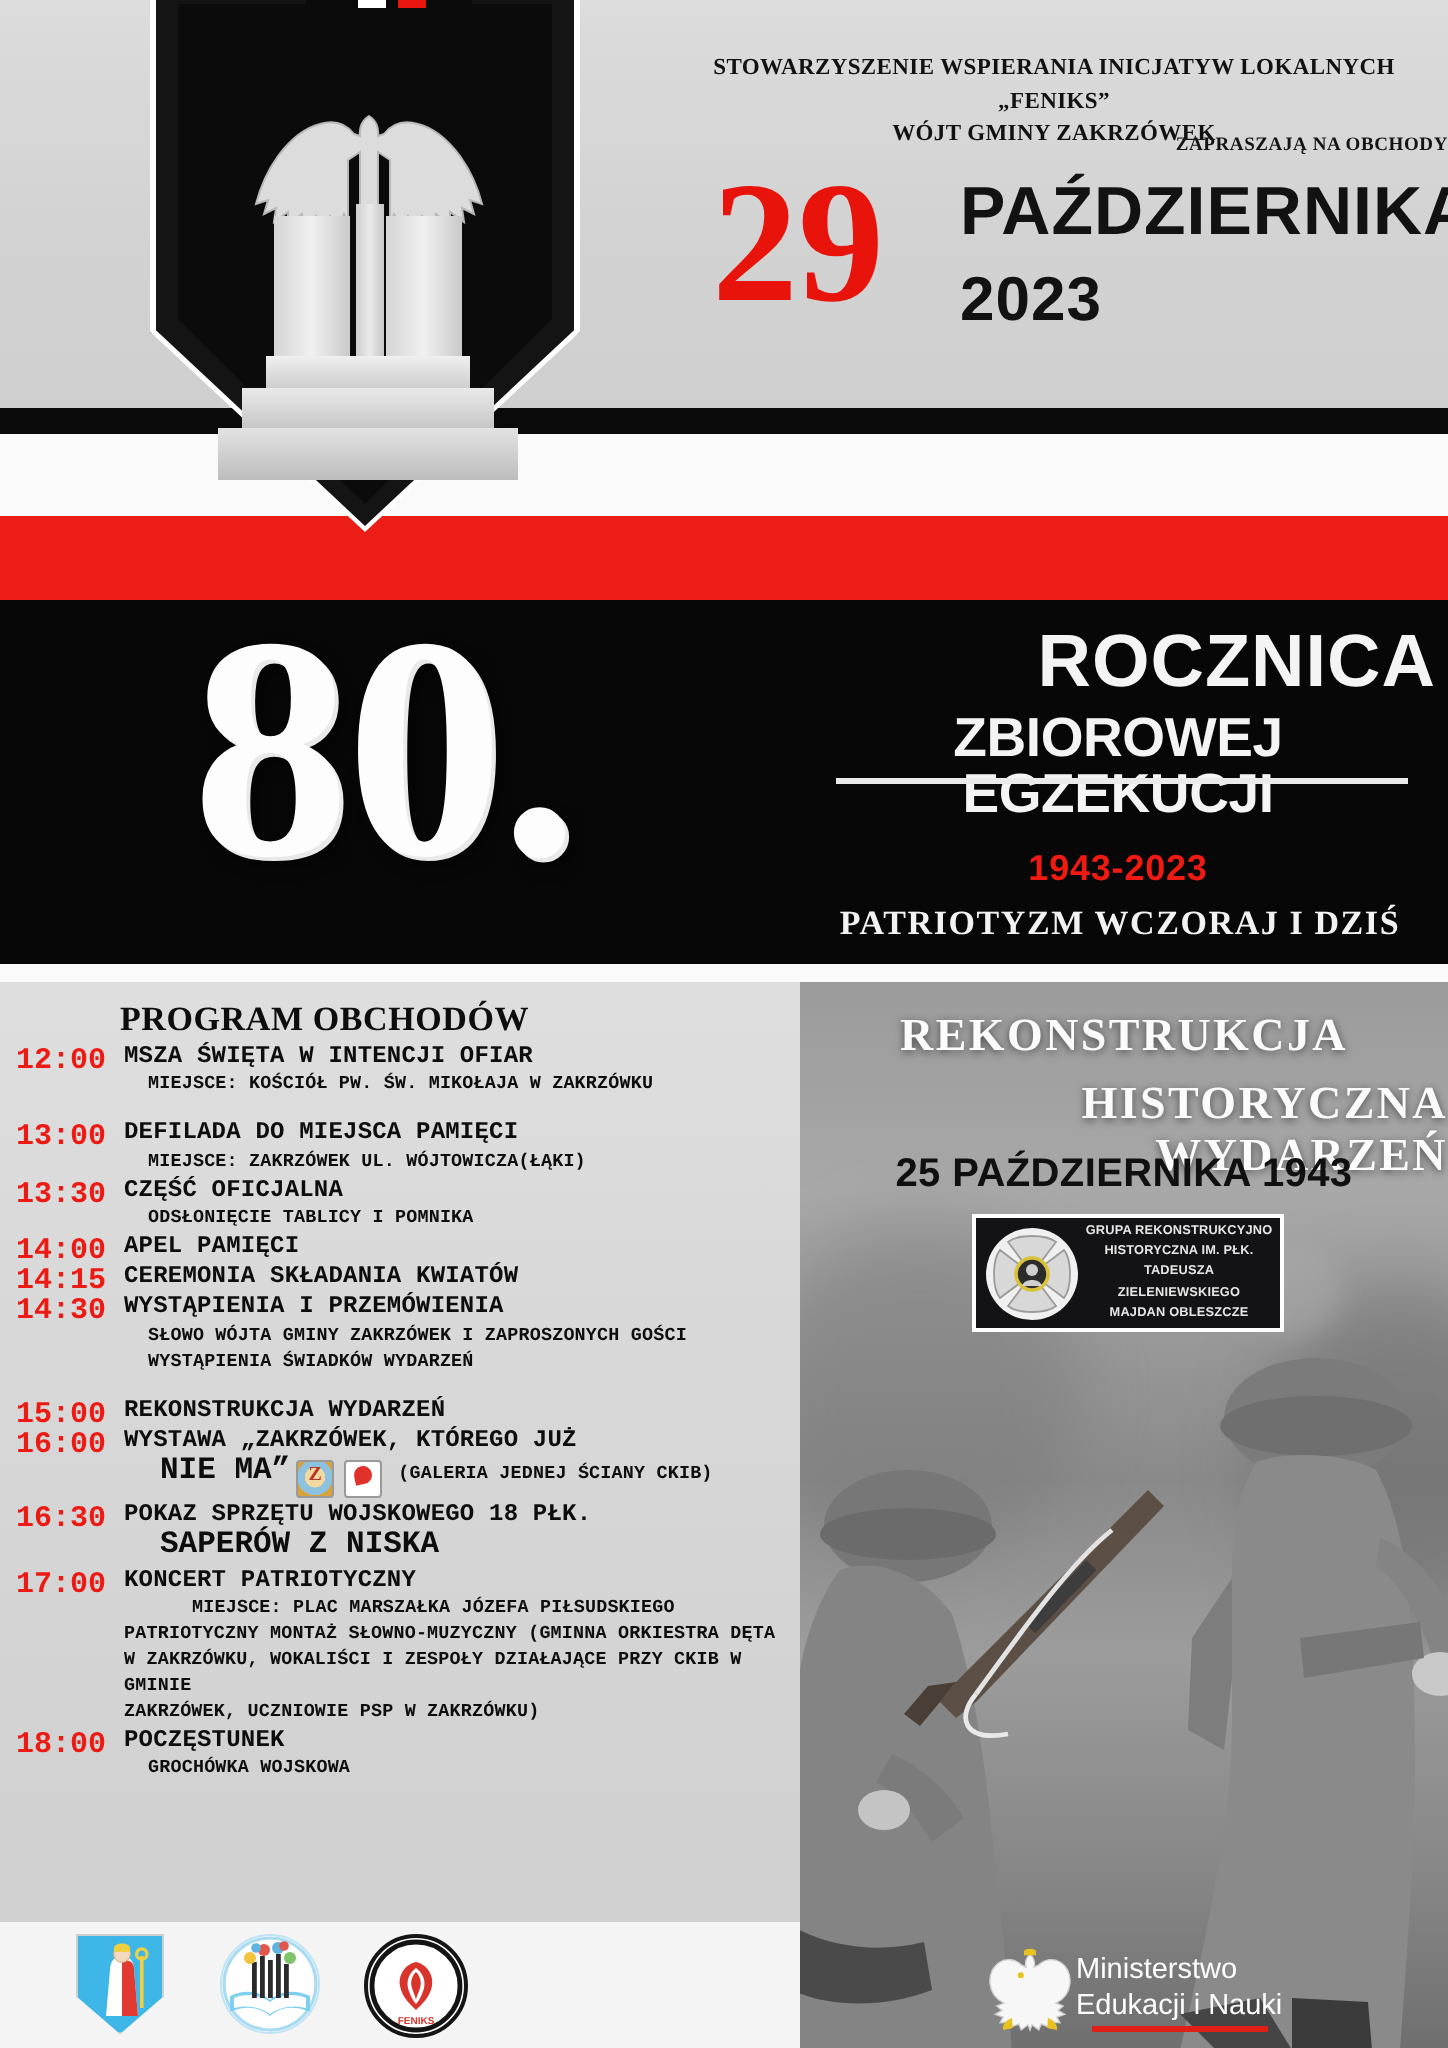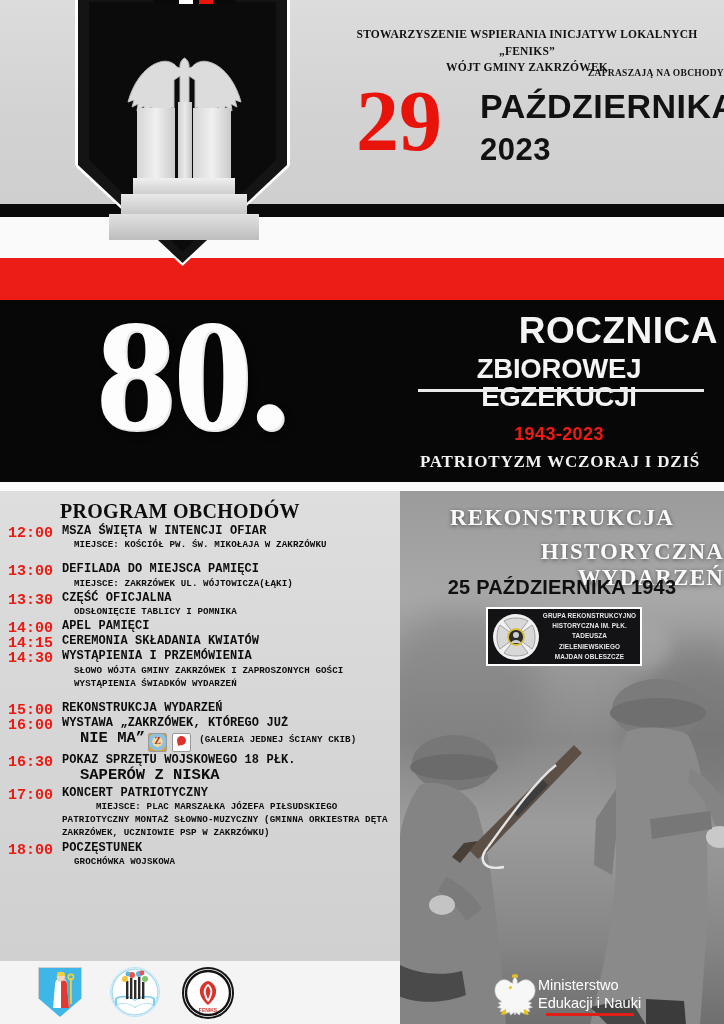--- a/index.html
+++ b/index.html
@@ -89,21 +89,21 @@
     font-family:"Liberation Sans",sans-serif;font-weight:bold;font-size:18px;
     color:#ef1b12;letter-spacing:.4px;}
   .t-patriot{position:absolute;left:400px;top:452px;width:320px;text-align:center;
     font-family:"Liberation Serif",serif;font-weight:bold;font-size:17px;
     color:#f2f2f2;letter-spacing:.8px;}
 
   
   .program{position:absolute;left:0;top:491px;width:400px;height:470px;
     background:linear-gradient(180deg,#dedede 0%,#d7d7d7 45%,#d0d0d0 100%);
     color:#0d0d0d;}
-  .prog-title{margin:9px 0 0 60px;font-size:20px;font-weight:bold;letter-spacing:.3px;}
+  .prog-title{margin:9px 0 0 60px;font-size:17px;font-weight:bold;letter-spacing:.3px;}
   .prog-list{margin:0;padding:0;list-style:none;font-family:Liberation Mono, monospace;}
   .pit{position:relative;padding-left:62px;margin-top:2px;}
   .pit.gap{margin-top:12px;}
   .pit .time{position:absolute;left:8px;top:0;font-size:15px;font-weight:bold;color:#ec1a12;}
   .pit .ttl{font-size:12px;font-weight:bold;line-height:1.1;letter-spacing:.1px;}
   .pit .ttl2{font-size:15.5px;font-weight:bold;line-height:1.15;padding-left:18px;}
   .pit .sub{font-size:9.2px;font-weight:bold;line-height:1.32;padding-left:12px;margin-top:1px;letter-spacing:.1px;}
   .pit .sub.wide{padding-left:0;}
   .pit .sub.ind{padding-left:34px;}
   .inline-logos{display:inline-block;vertical-align:-4px;margin:0 3px;}
@@ -286,20 +286,21 @@
         <span class="time">16:30</span>
         <div class="ttl">POKAZ SPRZĘTU WOJSKOWEGO 18 PŁK.</div>
         <div class="ttl2">SAPERÓW Z NISKA</div>
       </li>
 
       <li class="pit">
         <span class="time">17:00</span>
         <div class="ttl">KONCERT PATRIOTYCZNY</div>
         <div class="sub ind">MIEJSCE: PLAC MARSZAŁKA JÓZEFA PIŁSUDSKIEGO</div>
         <div class="sub wide">PATRIOTYCZNY MONTAŻ SŁOWNO-MUZYCZNY (GMINNA ORKIESTRA DĘTA</div>
+        <div class="sub wide">W ZAKRZÓWKU, WOKALIŚCI I ZESPOŁY DZIAŁAJĄCE PRZY CKIB W GMINIE</div>
         <div class="sub wide">ZAKRZÓWEK, UCZNIOWIE PSP W ZAKRZÓWKU)</div>
       </li>
 
       <li class="pit">
         <span class="time">18:00</span>
         <div class="ttl">POCZĘSTUNEK</div>
         <div class="sub">GROCHÓWKA WOJSKOWA</div>
       </li>
 
     </ul>

